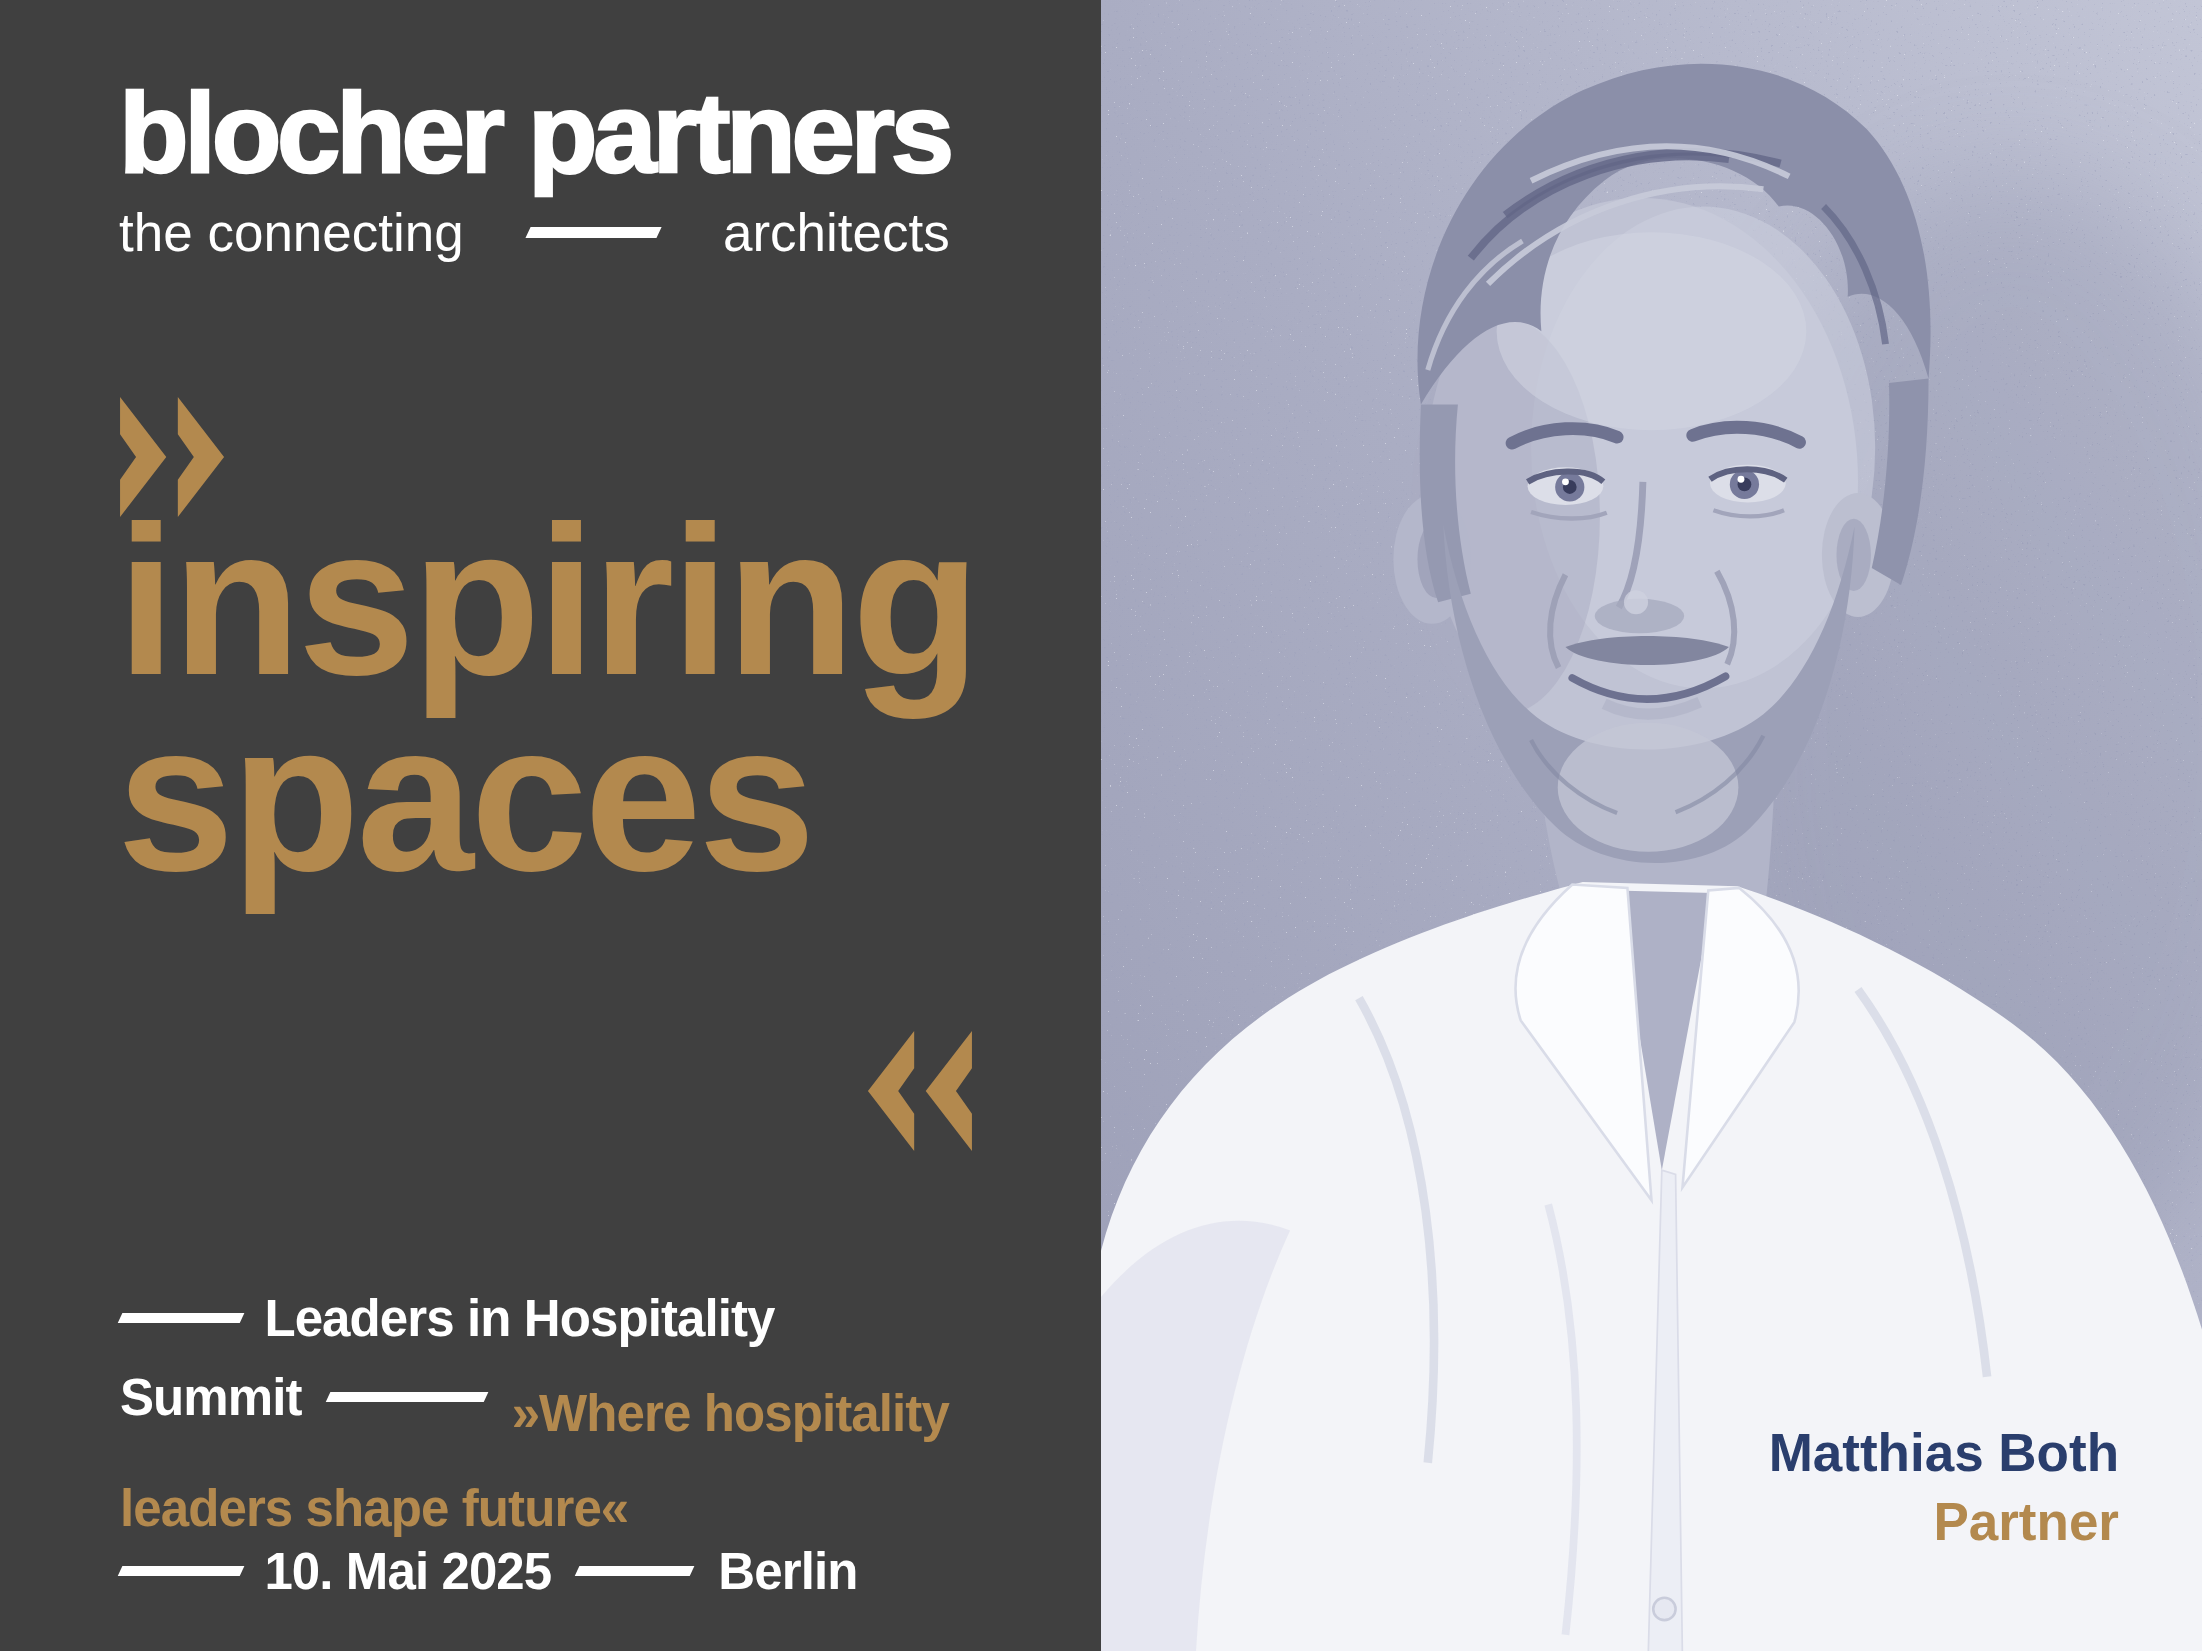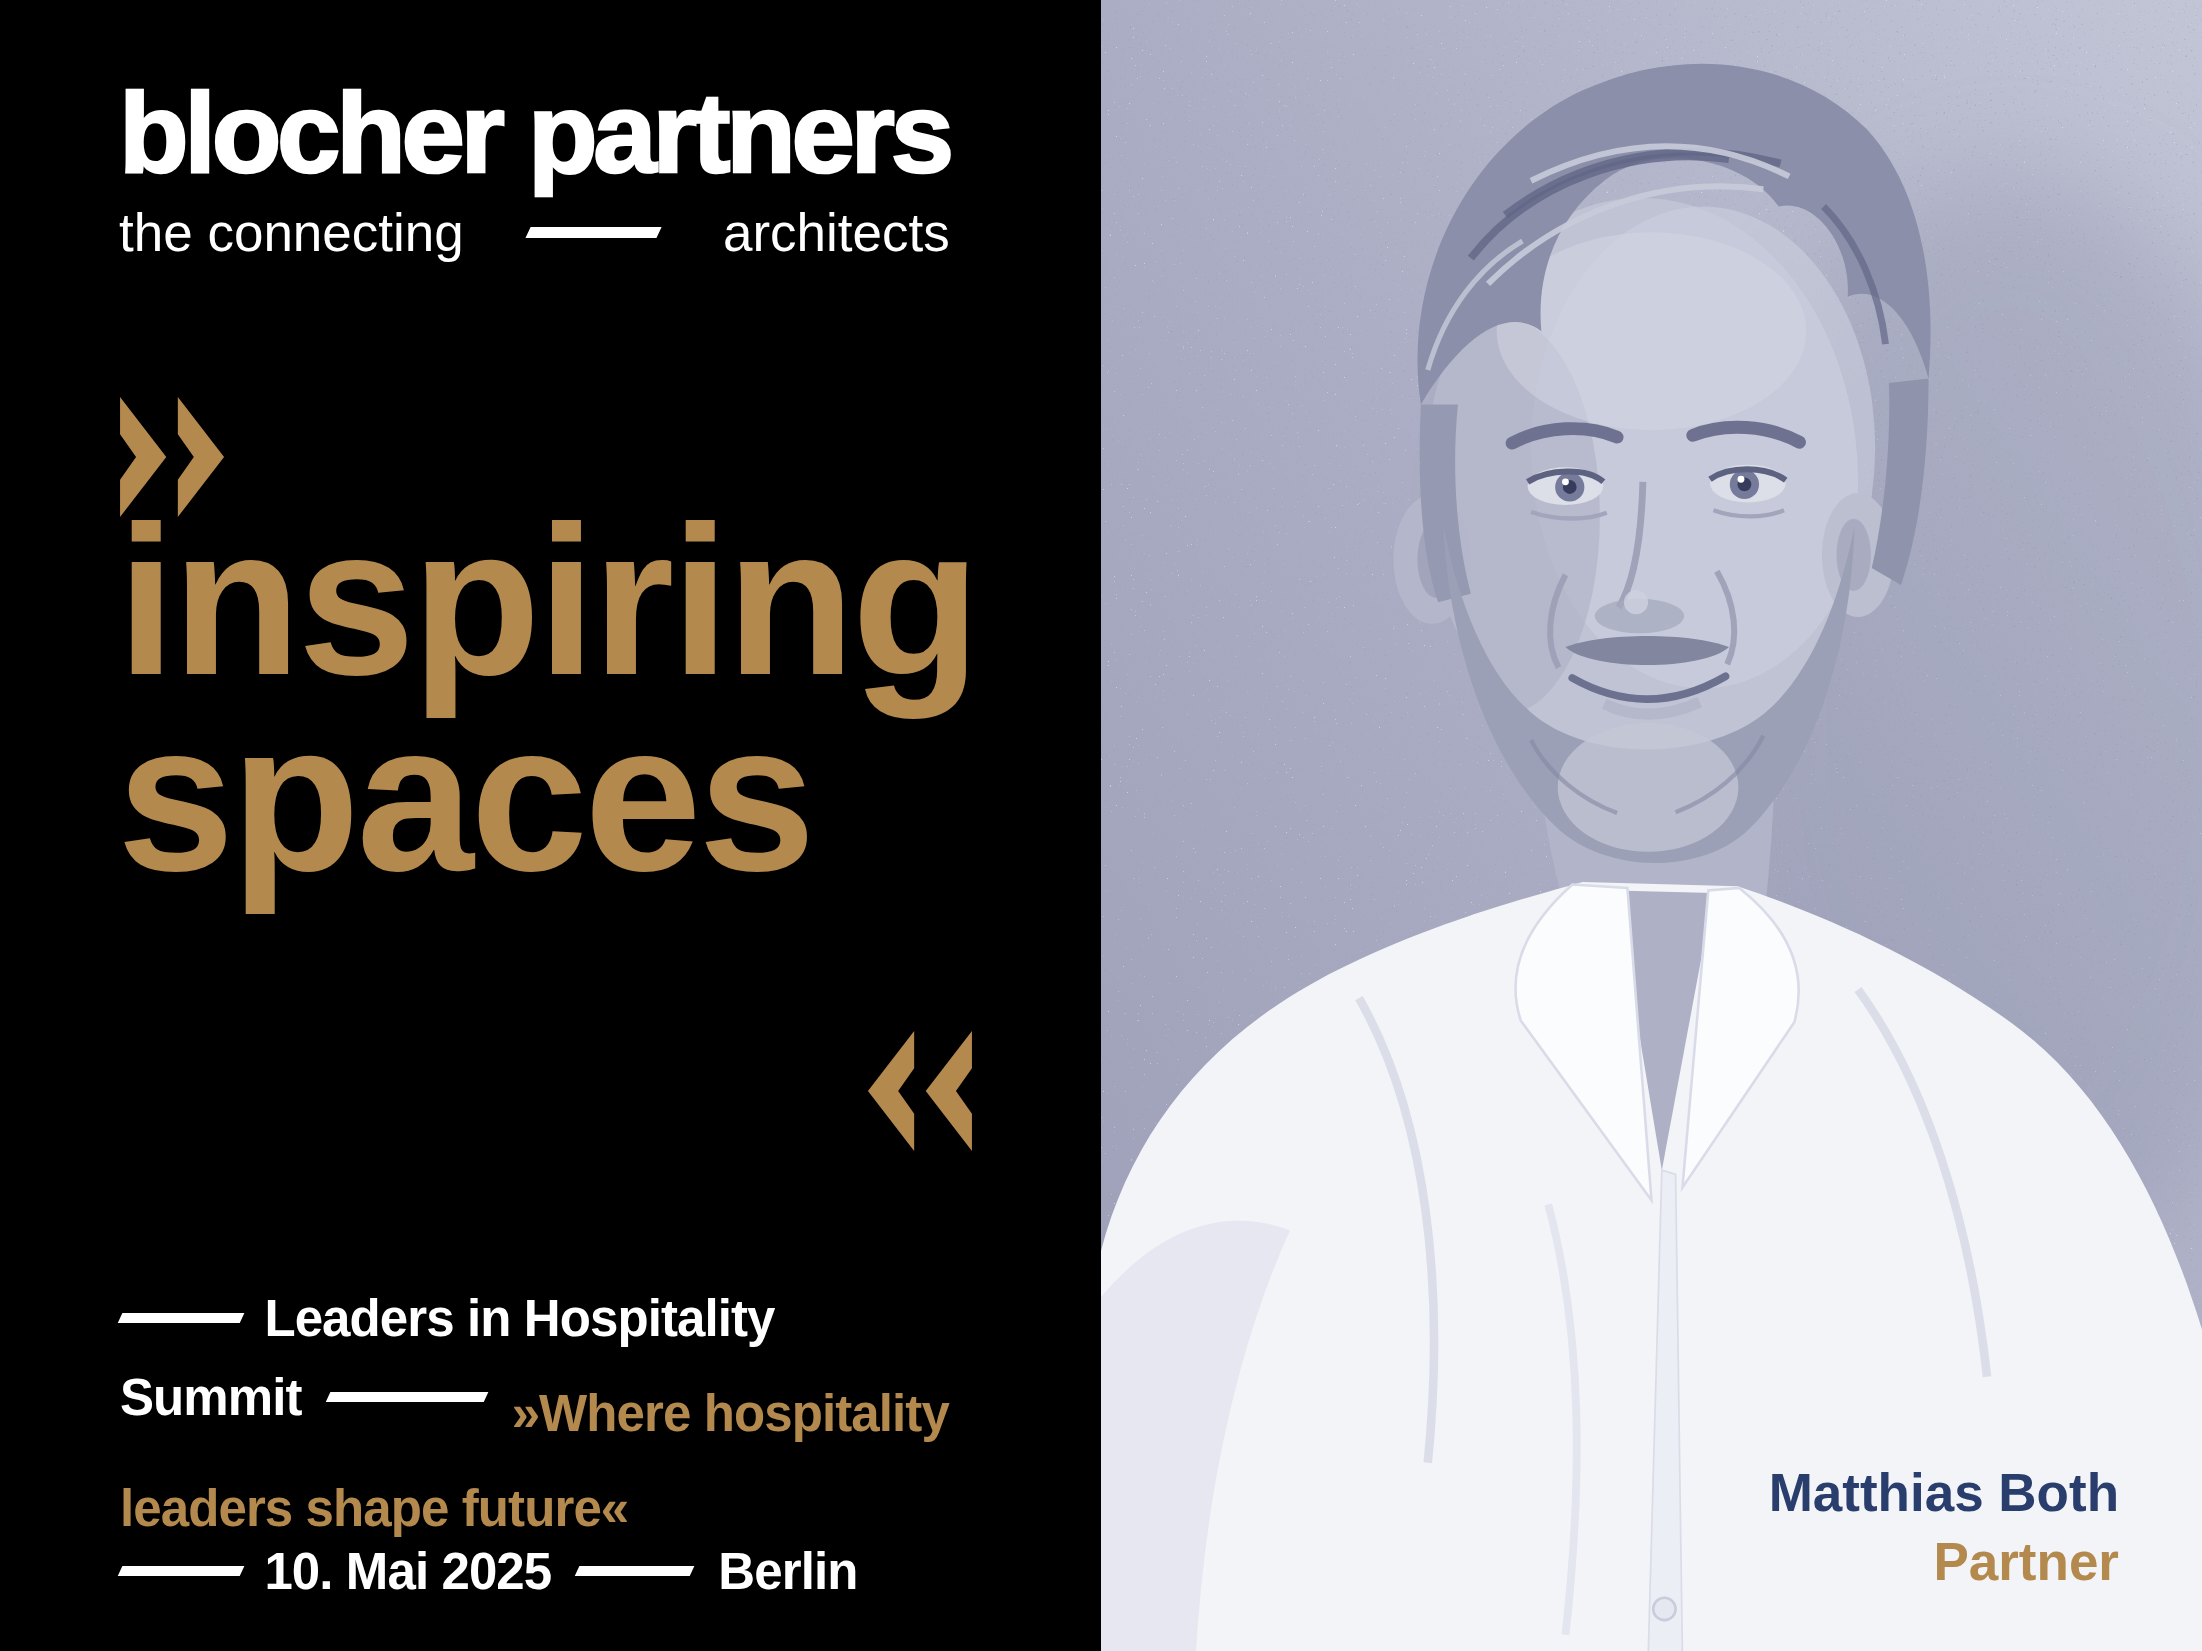--- a/index.html
+++ b/index.html
@@ -1,21 +1,21 @@
 <!DOCTYPE html>
 <html style="font-size:13.8px"><head>
 <meta charset="utf-8">
 <style>
   html,body{margin:0;padding:0;background:#111;}
   .canvas{
     position:relative;width:2203px;height:1652px;overflow:hidden;
     font-family:"Liberation Sans",sans-serif;background:#292449;
   }
   
-  .left-panel{position:absolute;left:0;top:0;width:1101px;height:1652px;background:#000000;}
+  .left-panel{position:absolute;left:0;top:0;width:1101px;height:1652px;background:#404040;}
   .logo{position:absolute;left:119px;top:76px;color:#ffffff;}
   .logo-name{
     font-size:114px;font-weight:700;letter-spacing:-4.3px;line-height:1;
     -webkit-text-stroke:2.6px #ffffff;white-space:nowrap;
   }
   .logo-tagline{
     margin-top:12px;font-size:53px;font-weight:400;letter-spacing:0px;
     color:#ffffff;white-space:nowrap;display:flex;align-items:center;justify-content:space-between;
   }
   .dash{display:inline-block;background:#ffffff;transform:skewX(-25deg);}
@@ -35,21 +35,21 @@
   .ev-line{display:flex;align-items:center;}
   .gold{color:#b3894e;margin-top:32px;}
   .dash-ev{width:122px;height:10.3px;margin:0 22.4px 0 0;}
   .dash-mid{width:158px;height:10.3px;margin:0 26px;}
   .dash-date{width:115px;height:10.3px;margin:0 26px;}
   
   .right-panel{position:absolute;left:1101px;top:0;width:1101px;height:1652px;}
   .portrait{position:absolute;left:0;top:0;width:1101px;height:1652px;display:block;}
   .person{
     position:absolute;right:83px;top:1418px;text-align:right;
-    font-weight:700;line-height:69px;white-space:nowrap;margin-top:40px;
+    font-weight:700;line-height:69px;white-space:nowrap;
   }
   .person-name{font-size:53px;color:#2a3e6d;}
   .person-role{font-size:53px;color:#b3894e;text-align:right;}
 </style>
 </head>
 <body>
 
 <div class="canvas">
 
   <div class="left-panel">

